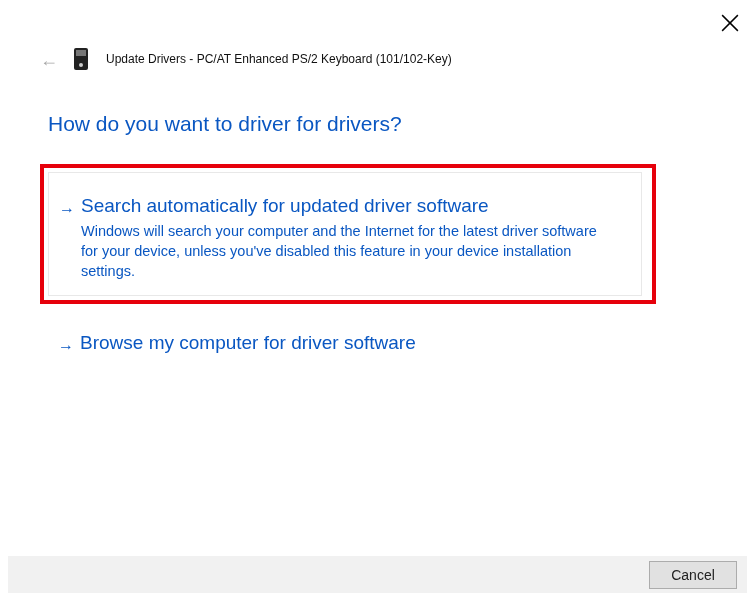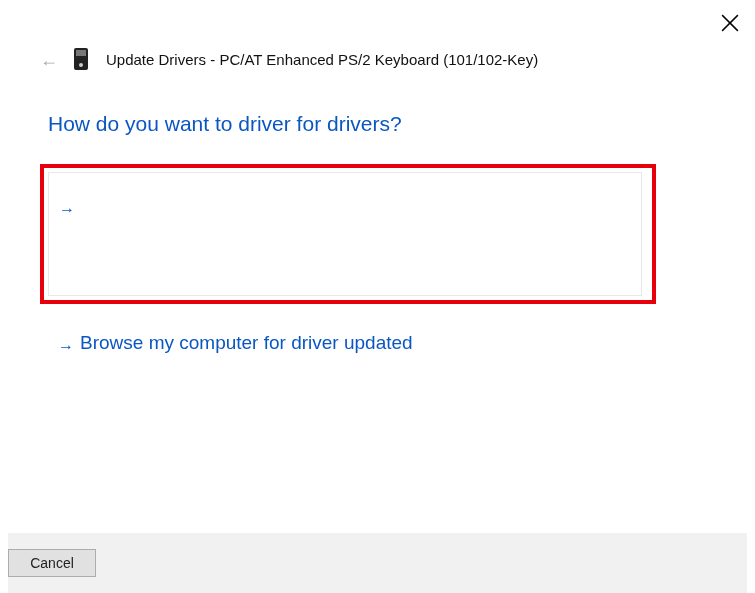--- a/index.html
+++ b/index.html
@@ -59,21 +59,21 @@
       background: #777;
     }
     .device-icon .dot {
       position: absolute;
       bottom: 3px; left: 5px;
       width: 4px; height: 4px;
       background: #ccc;
       border-radius: 50%;
     }
     .title-text {
-      font-size: 15px;
+      font-size: 12px;
       color: #111;
     }
 
     .question {
       position: absolute;
       top: 112px;
       left: 48px;
       font-size: 21px;
       font-weight: 400;
       color: #0a57c2;
@@ -124,25 +124,25 @@
       color: #0a57c2;
       font-size: 14.5px;
       line-height: 1.38;
     }
 
     .footer {
       position: absolute;
       left: 8px;
       right: 8px;
       bottom: 0;
-      height: 60px;
+      height: 37px;
       background: #f1f1f1;
       display: flex;
       align-items: center;
-      justify-content: flex-start;
+      justify-content: flex-end;
       padding-right: 10px;
     }
     .cancel-btn {
       width: 88px;
       height: 28px;
       background: #e1e1e1;
       border: 1px solid #acacac;
       font-size: 14px;
       color: #222;
       cursor: pointer;
@@ -170,25 +170,29 @@
     - 
     <span>PC/AT Enhanced PS/2 Keyboard (101/102-Key)</span>
   </span>
 </div>
 
 <div class="question">How do you want to driver for drivers?</div>
 
 <div class="option-wrap-highlight">
   <div class="inner">
     <span class="opt-arrow">→</span>
+    <div class="opt-text">
+      <div class="opt-title">Search automatically for updated driver software</div>
+      <div class="opt-desc">Windows will search your computer and the Internet for the latest driver software for your device, unless you've disabled this feature in your device installation settings.</div>
+    </div>
   </div>
 </div>
 
 <div class="option-plain">
   <span class="opt-arrow">→</span>
   <div class="opt-text">
-    <div class="opt-title">Browse my computer for driver updated</div>
+    <div class="opt-title">Browse my computer for driver software</div>
   </div>
 </div>
 
 <div class="footer">
   <button class="cancel-btn">Cancel</button>
 </div>
 
 </body></html>

